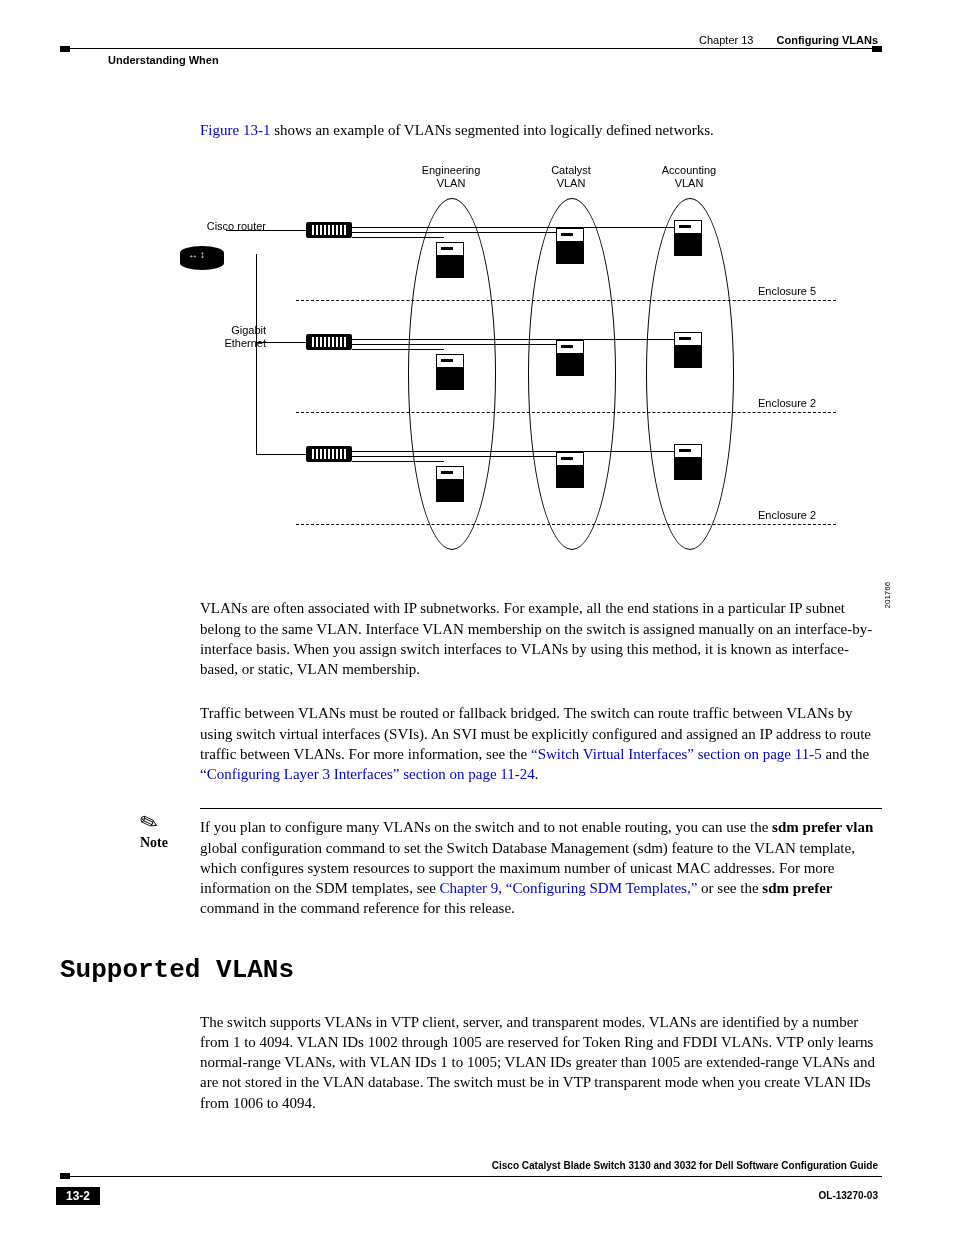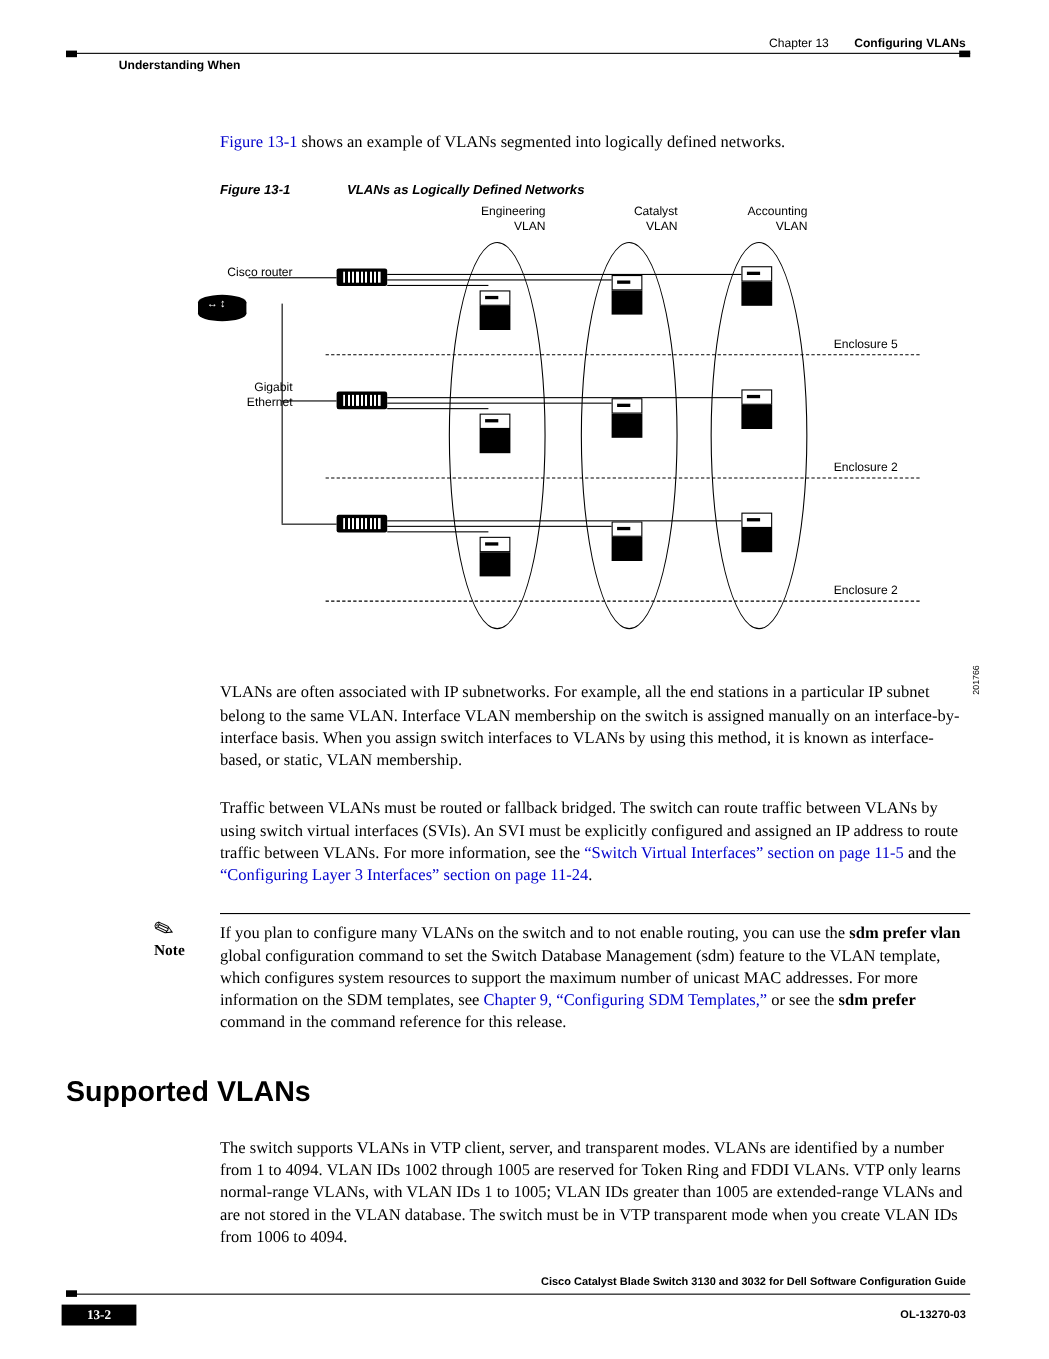--- a/index.html
+++ b/index.html
@@ -7,21 +7,21 @@
 .hdr-right{position:absolute;top:34px;right:76px;font-family:Arial,Helvetica,sans-serif;font-size:11px;font-weight:bold}
 .hdr-right .ch{font-weight:normal;margin-right:20px}
 .hdr-left{position:absolute;top:54px;left:108px;font-family:Arial,Helvetica,sans-serif;font-size:11px;font-weight:bold}
 .hdr-bar{position:absolute;right:72px;top:46px;width:10px;height:6px;background:#000}
 .hdr-bar-l{position:absolute;left:60px;top:46px;width:10px;height:6px;background:#000}
 .hdr-line{position:absolute;left:62px;right:72px;top:48px;border-top:1px solid #000}
 .content{margin-left:140px;margin-top:90px;line-height:1.35}
 .cap{font-family:Arial,Helvetica,sans-serif;font-size:12px;font-weight:bold;font-style:italic;margin:22px 0 6px}
 .cap .fid{display:inline-block;width:112px}
 .fig{position:relative;height:410px;width:680px;margin-left:-4px;font-family:Arial,Helvetica,sans-serif;font-size:11px}
-.fig .lbl{position:absolute;text-align:right;line-height:1.2}
+.fig .lbl{position:absolute;text-align:center;line-height:1.2}
 .ellipse{position:absolute;border:1px solid #000;border-radius:50%}
 .dash{position:absolute;border-top:1.5px dashed #000;height:0}
 .enc{position:absolute;font-size:11px}
 .solid{position:absolute;border-top:1px solid #000;height:0}
 .switch{position:absolute;width:46px;height:16px;background:#000;border-radius:2px}
 .switch::after{content:"";position:absolute;left:6px;top:3px;width:34px;height:10px;background:repeating-linear-gradient(90deg,#fff 0,#fff 2px,#000 2px,#000 4px)}
 .server{position:absolute;width:28px;height:36px}
 .server .top{position:absolute;left:0;top:0;width:28px;height:14px;background:#fff;border:1.5px solid #000;box-sizing:border-box}
 .server .top::after{content:"";position:absolute;left:4px;top:4px;width:12px;height:3px;background:#000}
 .server .bot{position:absolute;left:0;top:14px;width:28px;height:22px;background:#000}
@@ -30,49 +30,45 @@
 .router .body{position:absolute;left:0;top:17px;width:44px;height:10px;background:#000}
 .router .bot{position:absolute;left:0;top:20px;width:44px;height:14px;background:#000;border-radius:50%}
 .router .arr{position:absolute;color:#fff;font-size:10px;top:12px;left:8px;letter-spacing:2px}
 .imgnum{position:absolute;right:-18px;bottom:-8px;font-size:8px;transform:rotate(-90deg);transform-origin:right bottom}
 .p{margin:24px 0}
 .link{color:#0000cc}
 .note-row{position:relative;margin:18px 0 18px -60px;padding-left:60px}
 .note-icon{position:absolute;left:0;top:0;font-size:22px;transform:rotate(-20deg)}
 .note-lbl{position:absolute;left:0;top:26px;font-weight:bold;font-size:14px}
 .note-line{border-top:1px solid #000;margin-bottom:8px}
-h2.sv{font-family:Liberation Sans, sans-serif;font-size:26px;font-weight:bold;margin:34px 0 12px -140px}
+h2.sv{font-family:Liberation Mono, monospace;font-size:26px;font-weight:bold;margin:34px 0 12px -140px}
 .ftr-line{position:absolute;left:62px;right:72px;bottom:58px;border-top:1px solid #000}
 .ftr-bar{position:absolute;left:60px;bottom:56px;width:10px;height:6px;background:#000}
 .ftr-title{position:absolute;right:76px;bottom:64px;font-family:Arial,Helvetica,sans-serif;font-size:10px;font-weight:bold}
 .ftr-doc{position:absolute;right:76px;bottom:34px;font-family:Arial,Helvetica,sans-serif;font-size:10px;font-weight:bold}
-.ftr-page{position:absolute;left:56px;bottom:30px;background:#000;color:#fff;font-family:Liberation Serif, serif;font-size:12px;font-weight:bold;padding:2px 23px}
+.ftr-page{position:absolute;left:56px;bottom:30px;background:#000;color:#fff;font-family:Liberation Sans, sans-serif;font-size:12px;font-weight:bold;padding:2px 10px}
 </style>
 </head>
 <body>
 
 <div class="page">
   <div class="hdr-line"></div>
   <div class="hdr-bar"></div>
   <div class="hdr-bar-l"></div>
   <div class="hdr-right">
     <span class="ch">Chapter 13</span>
     <span>Configuring VLANs</span>
   </div>
   <div class="hdr-left">Understanding When</div>
 
   <div class="content">
     <div class="p">
       <span class="link">Figure 13-1</span><span> shows an example of VLANs segmented into logically defined networks.</span>
     </div>
 
-    <div class="cap">
-      <span class="fid">Figure 13-1</span>
-      <span>VLANs as Logically Defined Networks</span>
-    </div>
 
     <div class="fig">
       <div class="lbl" style="left:210px;top:0;width:90px"><span>Engineering</span><br><span>VLAN</span></div>
       <div class="lbl" style="left:330px;top:0;width:90px"><span>Catalyst</span><br><span>VLAN</span></div>
       <div class="lbl" style="left:448px;top:0;width:90px"><span>Accounting</span><br><span>VLAN</span></div>
 
       <div class="ellipse" style="left:212px;top:34px;width:86px;height:350px"></div>
       <div class="ellipse" style="left:332px;top:34px;width:86px;height:350px"></div>
       <div class="ellipse" style="left:450px;top:34px;width:86px;height:350px"></div>
 

